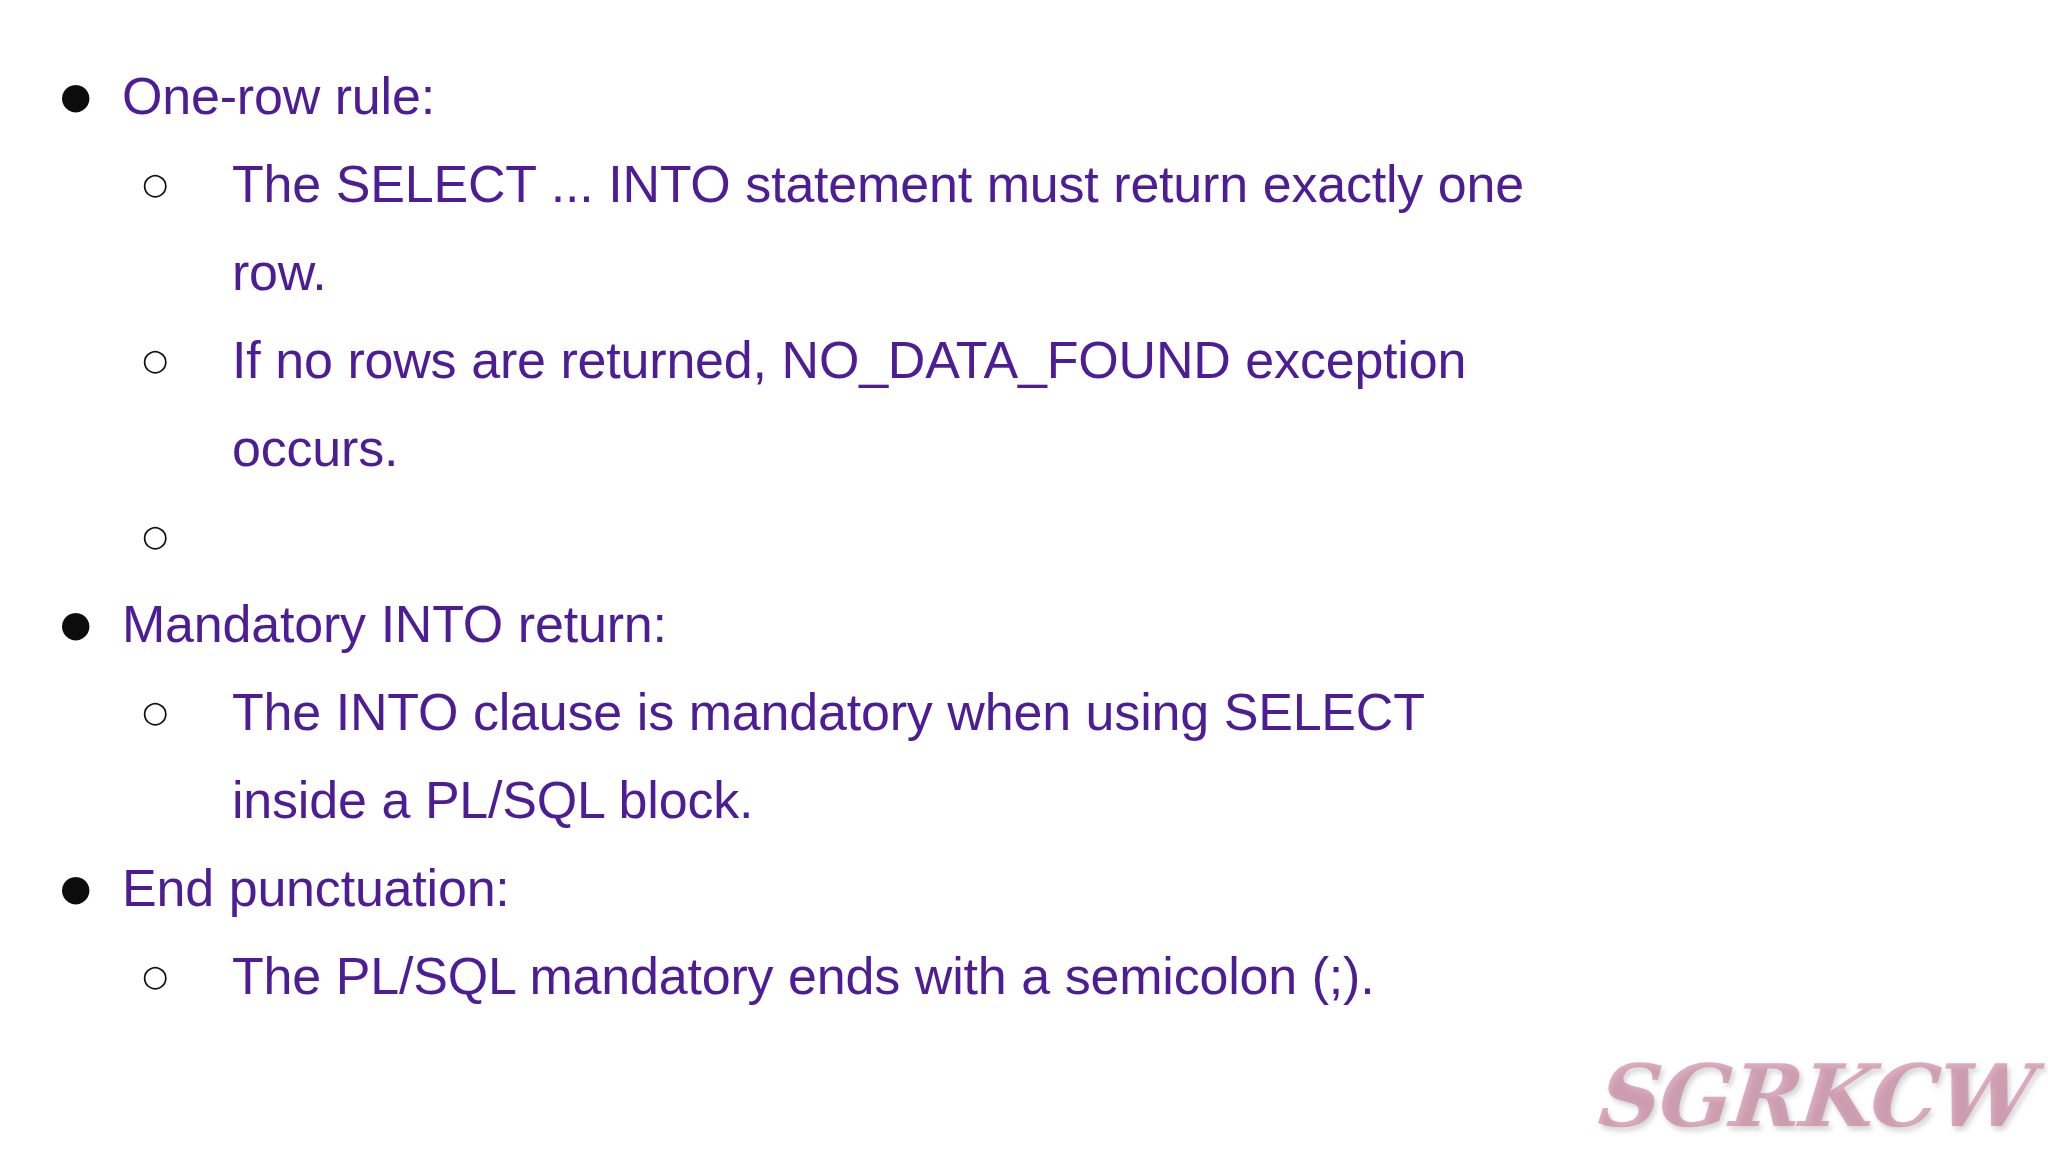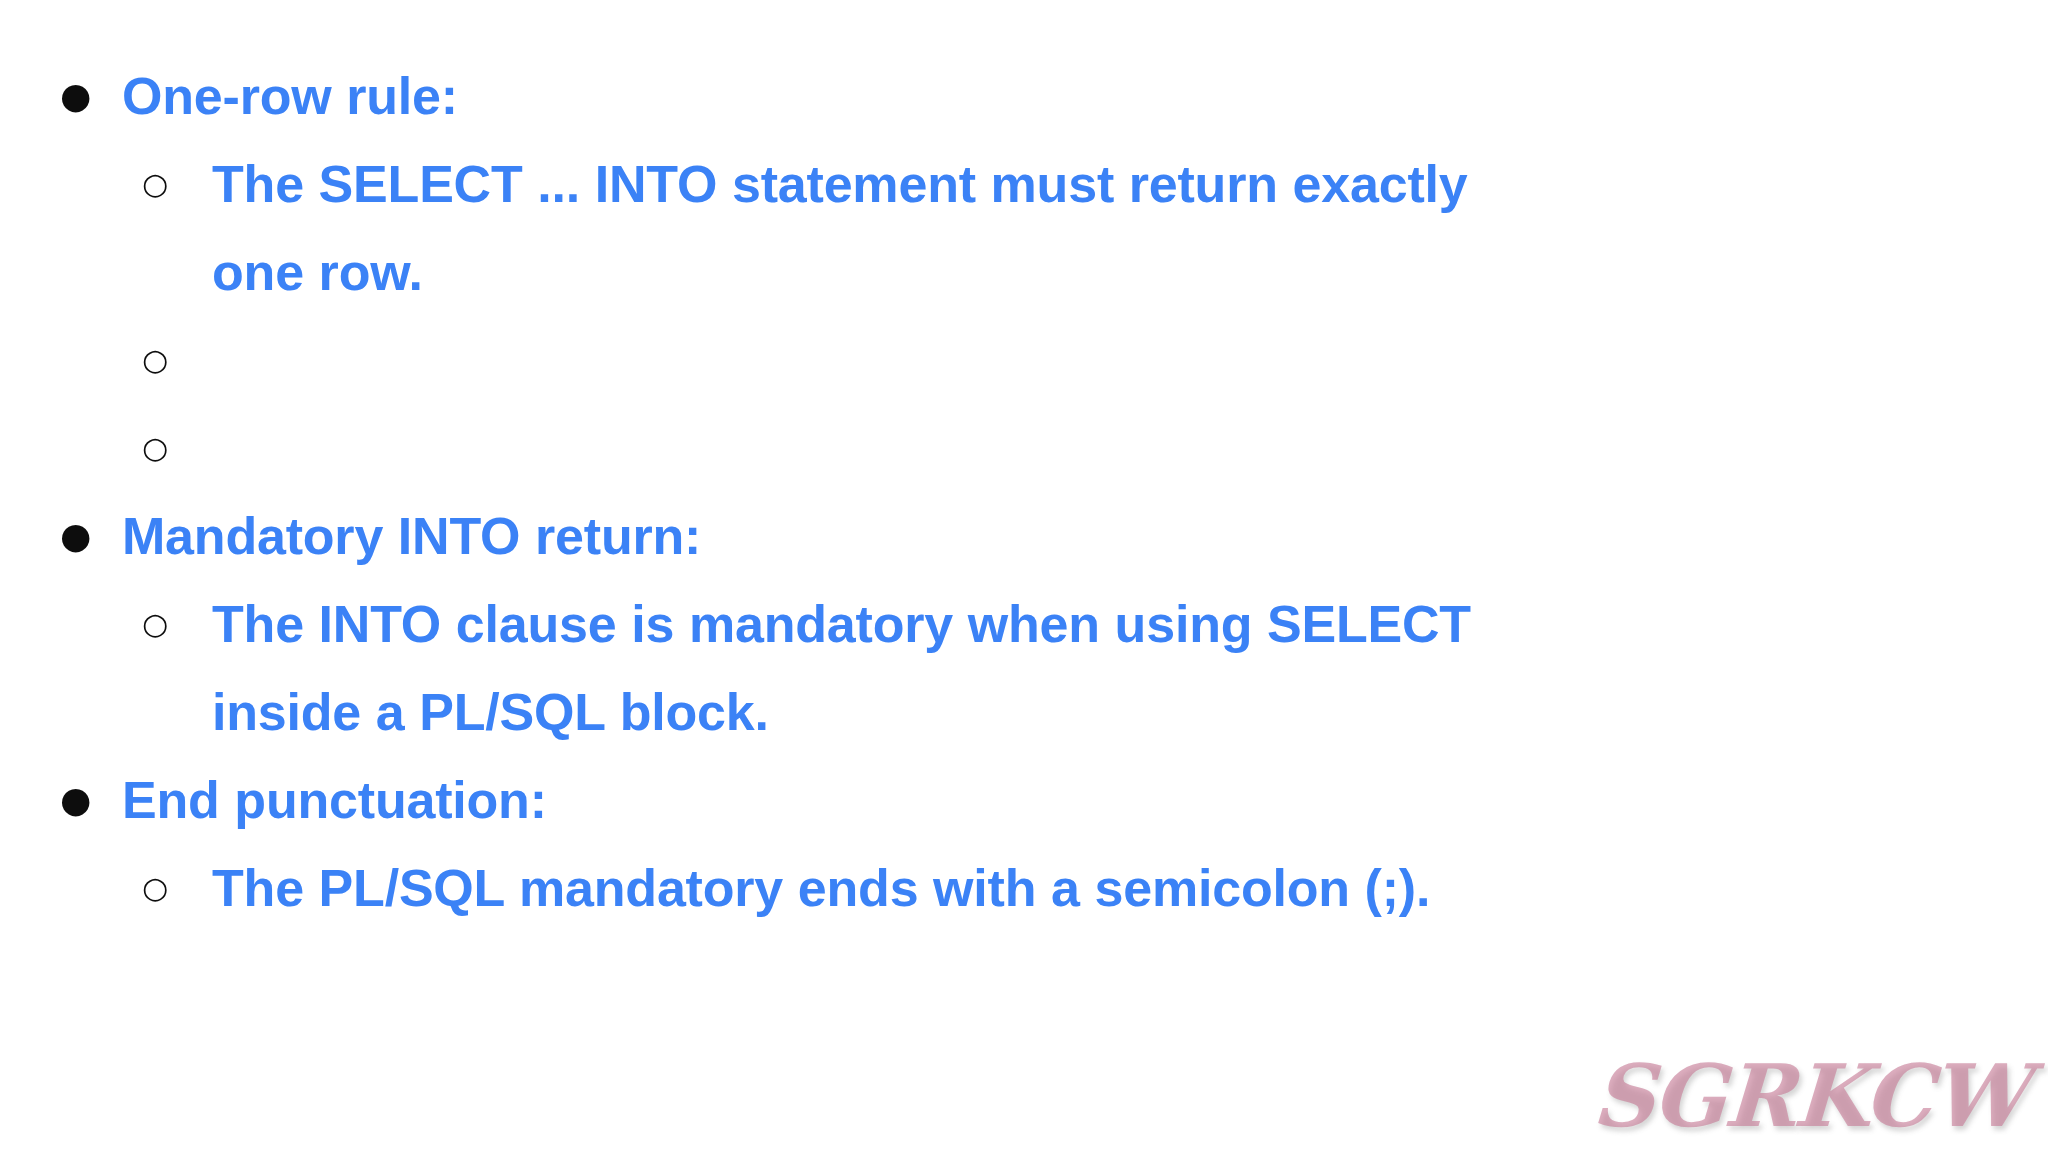--- a/index.html
+++ b/index.html
@@ -57,28 +57,29 @@
     font-size: 30px;
     color: #0d0d0d;
     text-align: left;
     font-family: "DejaVu Sans", sans-serif;
   }
 
   .item-text {
     flex: 1 1 auto;
     font-size: 52px;
     line-height: 88px;
-    color: #3b82f6;
+    color: #4c1d95;
     letter-spacing: -0.2px;
     word-spacing: 0.5px;
     padding-right: 480px;
-    font-weight: 700;
+    font-weight: 400;
   }
   .lvl2 .item-text {
     padding-right: 520px;
+    margin-left: 20px;
   }
 
   #watermark {
     position: absolute;
     right: 16px;
     bottom: 6px;
     font-family: "DejaVu Serif", serif;
     font-style: italic;
     font-size: 86px;
     font-weight: 700;
@@ -99,20 +100,21 @@
       <div class="lvl1">
         <span class="marker-disc">●</span>
         <span class="item-text">One-row rule:</span>
       </div>
       <div class="lvl2">
         <span class="marker-circle">○</span>
         <span class="item-text">The SELECT ... INTO statement must return exactly one row.</span>
       </div>
       <div class="lvl2">
         <span class="marker-circle">○</span>
+        <span class="item-text">If no rows are returned, NO_DATA_FOUND exception occurs.</span>
       </div>
       <div class="lvl2">
         <span class="marker-circle">○</span>
       </div>
       <div class="lvl1">
         <span class="marker-disc">●</span>
         <span class="item-text">Mandatory INTO return:</span>
       </div>
       <div class="lvl2">
         <span class="marker-circle">○</span>

